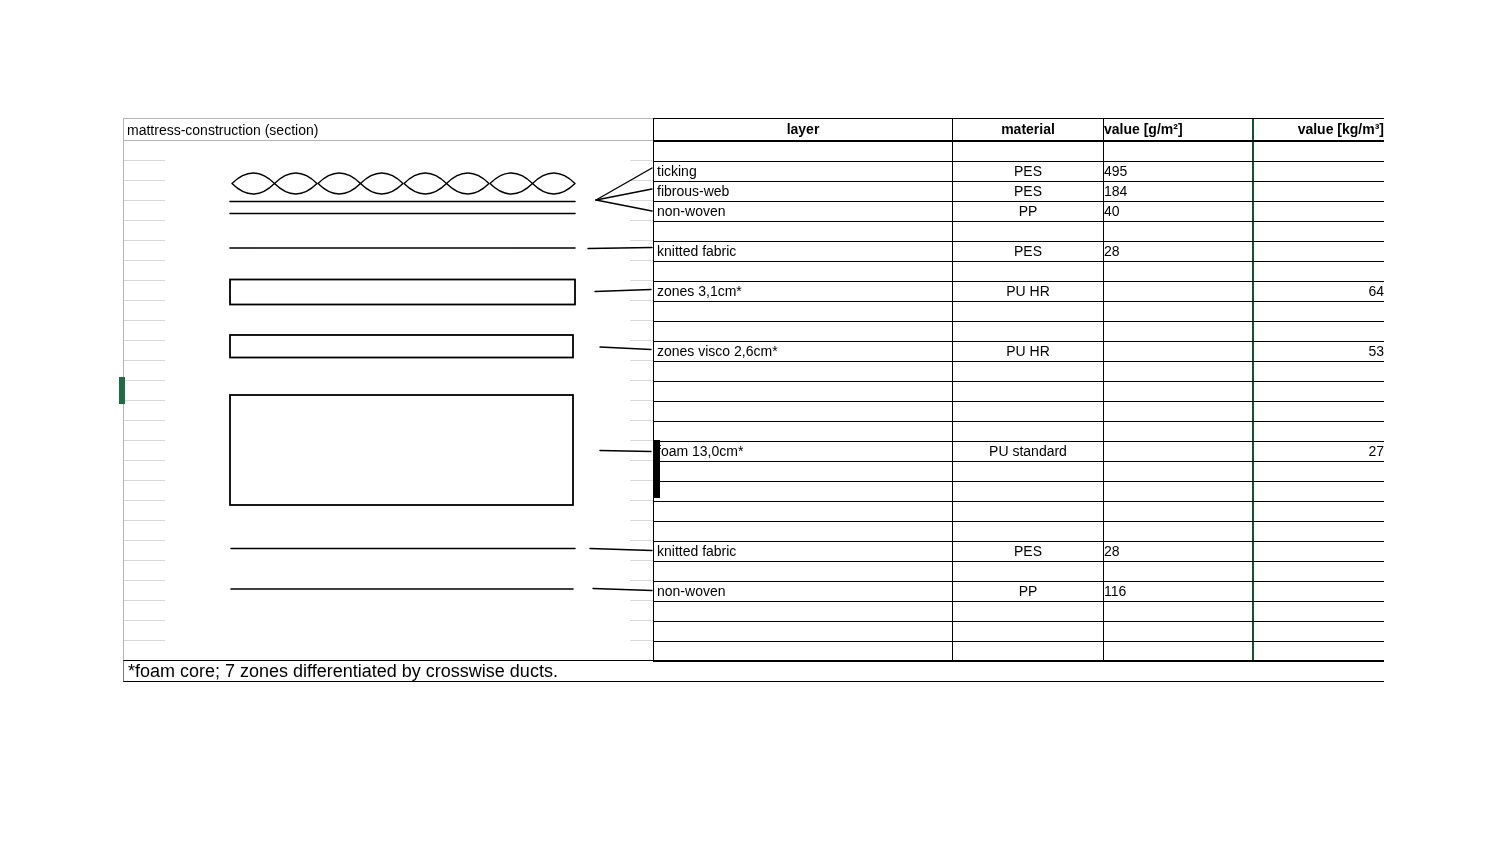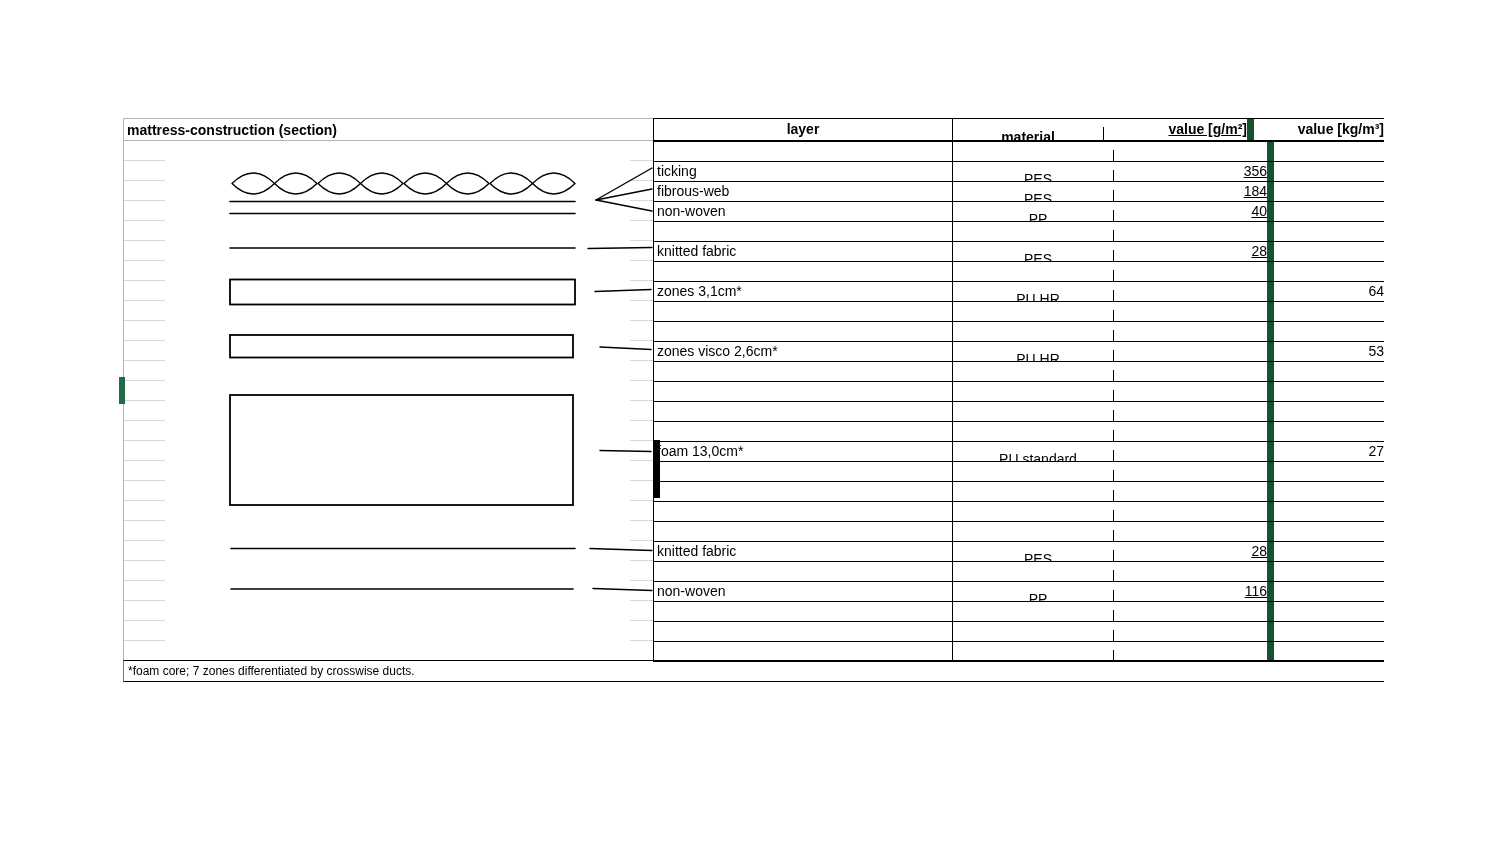--- a/index.html
+++ b/index.html
@@ -3,53 +3,53 @@
 <meta charset="utf-8">
 <style>
   html,body{margin:0;padding:0;background:#fff;}
   #screen{
     position:relative;width:1500px;height:844px;background:#ffffff;overflow:hidden;
     font-family:"Liberation Sans","DejaVu Sans",sans-serif;color:#000;
   }
   
   .title-cell{
     position:absolute;left:127px;top:121px;width:520px;height:19px;
-    font-size:14px;line-height:19px;white-space:nowrap;font-weight:bold;
+    font-size:14px;line-height:19px;white-space:nowrap;
   }
   .faint-h{position:absolute;height:1px;background:#b4b4b4;}
   .faint-v{position:absolute;width:1px;background:#b4b4b4;}
   .grid-strip{
     position:absolute;top:141px;height:500px;
     background:repeating-linear-gradient(to bottom,transparent 0 19px,#d8d8d8 19px 20px);
   }
   .strip-left{left:124px;width:41px;}
   .strip-right{left:630px;width:23px;}
   .green-mark{position:absolute;left:119px;top:377px;width:6px;height:27px;background:#1e6b45;}
   .diagram-svg{position:absolute;left:120px;top:140px;}
   
   .sheet-table{
     position:absolute;left:653px;top:118px;width:731px;
     border-left:1px solid #000;border-top:1px solid #000;
     font-size:14px;box-sizing:border-box;
   }
   .hrow{display:flex;height:23px;border-bottom:2px solid #000;box-sizing:border-box;font-weight:bold;}
-  .row{display:flex;height:20px;border-bottom:1px solid #000;box-sizing:border-box;gap:10px;}
+  .row{display:flex;height:20px;border-bottom:1px solid #000;box-sizing:border-box;}
   .cell{box-sizing:border-box;overflow:hidden;white-space:nowrap;line-height:18px;}
   .hrow .cell{line-height:20px;}
   .c0{width:299px;border-right:1px solid #000;text-align:left;padding-left:3px;}
-  .c1{width:151px;border-right:1px solid #000;text-align:center;margin-top:8px;}
-  .c2{width:150px;border-right:7px solid #14532d;text-align:right;text-decoration:underline;}
+  .c1{width:151px;border-right:1px solid #000;text-align:center;}
+  .c2{width:150px;border-right:2px solid #14532d;text-align:left;}
   .c3{flex:1;text-align:right;}
   .hrow .c0{text-align:center;padding-left:0;}
   .thick-bar{position:absolute;left:653px;top:440px;width:7px;height:58px;background:#000;}
   
   .footer-cell{
     position:absolute;left:123px;top:660px;width:1261px;height:22px;
     border-top:1px solid #000;border-bottom:1px solid #000;border-left:1px solid #777;
-    box-sizing:border-box;font-size:12px;line-height:20px;padding-left:4px;white-space:nowrap;
+    box-sizing:border-box;font-size:18px;line-height:20px;padding-left:4px;white-space:nowrap;
   }
 </style>
 </head>
 <body>
 
 <div id="screen">
 
   <div class="faint-h" style="left:123px;top:118px;width:530px;"></div>
   <div class="faint-h" style="left:123px;top:140px;width:530px;"></div>
   <div class="faint-v" style="left:123px;top:118px;height:564px;"></div>
@@ -105,21 +105,21 @@
     <div id="table-body">
         <div class="row">
           <div class="cell c0"></div>
           <div class="cell c1"></div>
           <div class="cell c2"></div>
           <div class="cell c3"></div>
         </div>
         <div class="row">
           <div class="cell c0">ticking</div>
           <div class="cell c1">PES</div>
-          <div class="cell c2">356</div>
+          <div class="cell c2">495</div>
           <div class="cell c3"></div>
         </div>
         <div class="row">
           <div class="cell c0">fibrous-web</div>
           <div class="cell c1">PES</div>
           <div class="cell c2">184</div>
           <div class="cell c3"></div>
         </div>
         <div class="row">
           <div class="cell c0">non-woven</div>

